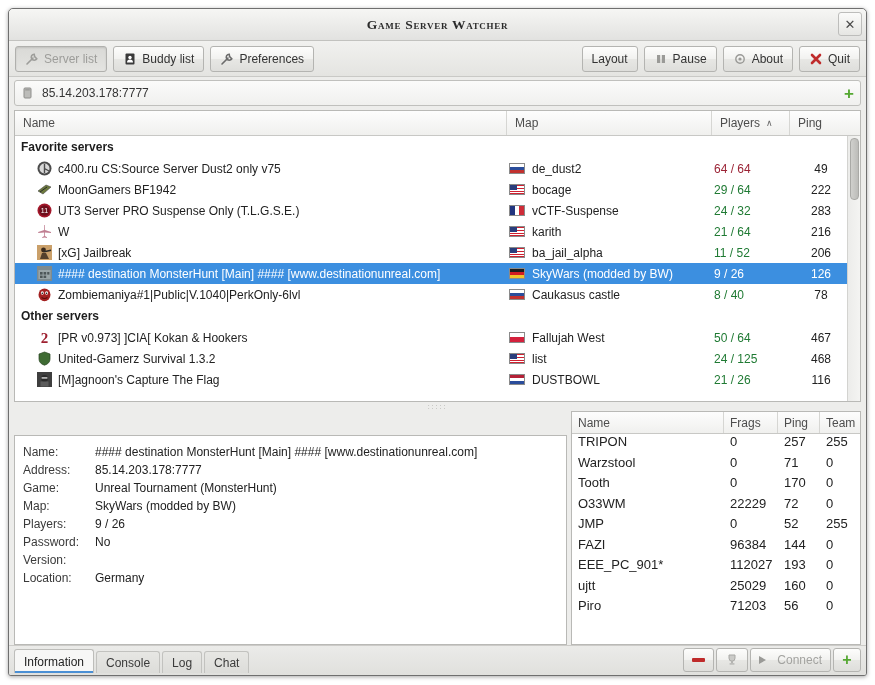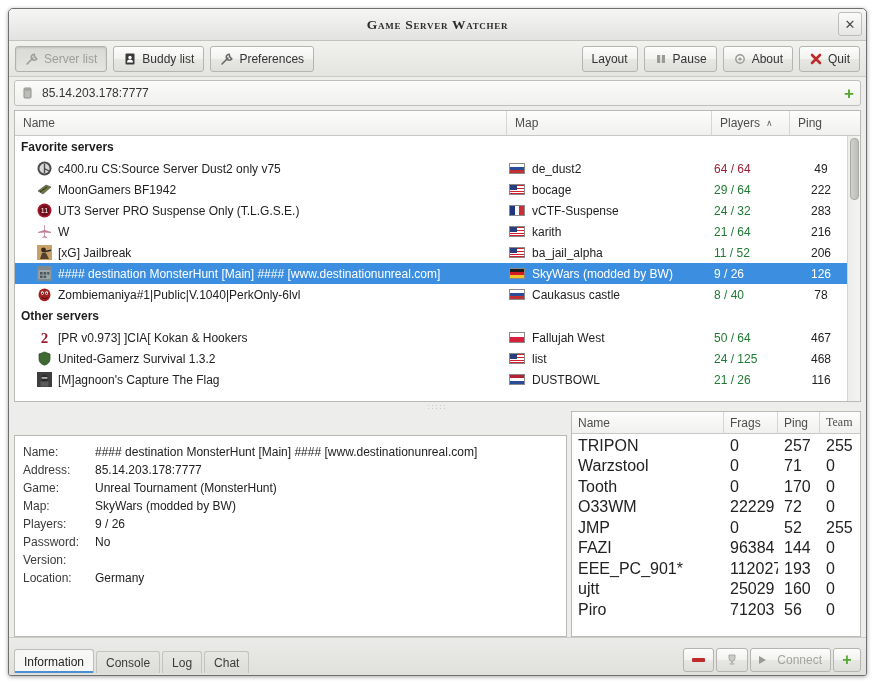--- a/index.html
+++ b/index.html
@@ -221,30 +221,30 @@
     flex: 0 0 auto;
   }
   .pp-header {
     height: 22px; display: flex;
     background: linear-gradient(to bottom,#fdfdfd,#f0f0ee);
     border-bottom: 1px solid #c8c8c5;
     font-size: 12px; color: #4d4d4d;
     flex: 0 0 auto;
   }
   .pp-header .hcell { display:flex; align-items:center; padding:0 6px; border-right:1px solid #d6d6d3; white-space:nowrap; }
-  .pp-header .hcell:last-child { border-right:none;font-family:Liberation Serif, serif; }
+  .pp-header .hcell:last-child { border-right:none; }
   .pc-name { width: 152px; }
   .pc-frags { width: 54px; }
   .pc-ping { width: 42px; }
   .pc-team { width: 40px; }
-  .pp-row { height: 20.5px; display:flex; align-items:flex-end; font-size:16px; color:#222; }
+  .pp-row { height: 20.5px; display:flex; align-items:flex-start; font-size:13px; color:#222; }
   .pp-row .cell { padding: 0 6px; white-space: nowrap; overflow: hidden; }
   
   .bottombar {
-    height: 38px;
+    height: 30px;
     display: flex; align-items: flex-end;
     padding: 0 5px 0 5px;
     background: linear-gradient(to bottom,#ebebe9,#e0e0dd);
     border-top: 1px solid #cccbc8;
     flex: 0 0 auto;
     gap: 2px;
   }
   .tab {
     height: 22px;
     padding: 0 9px;

